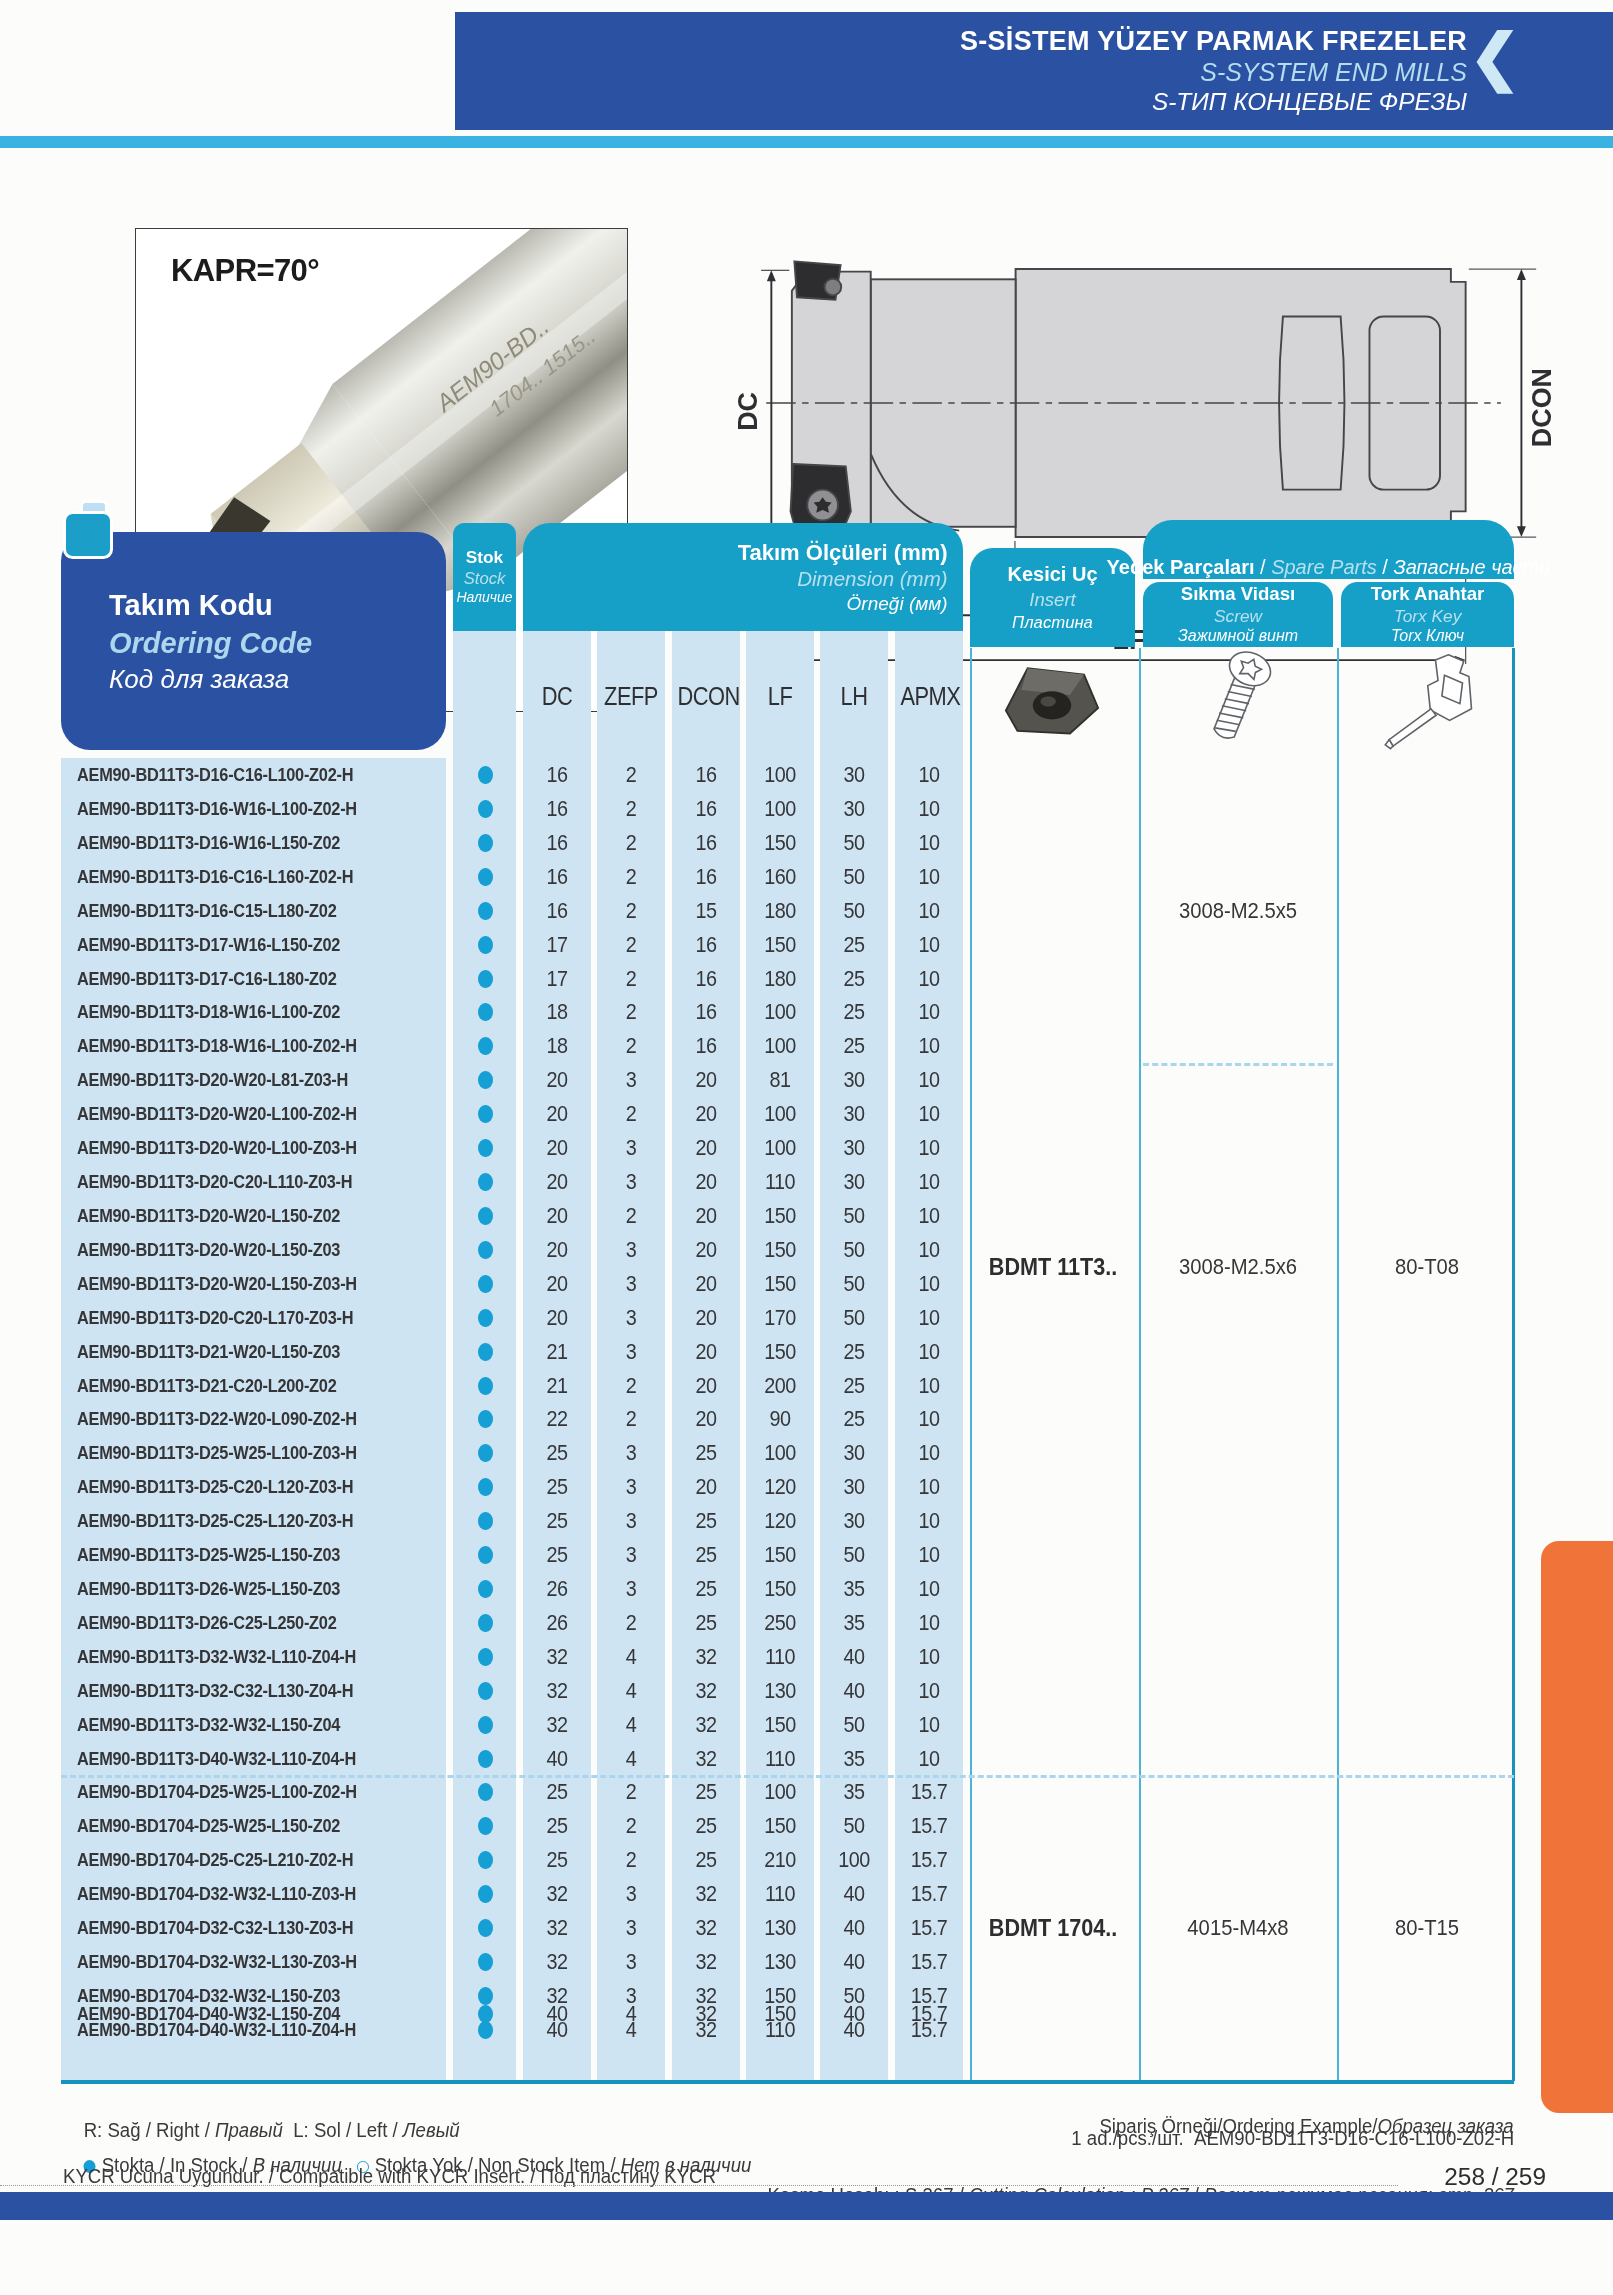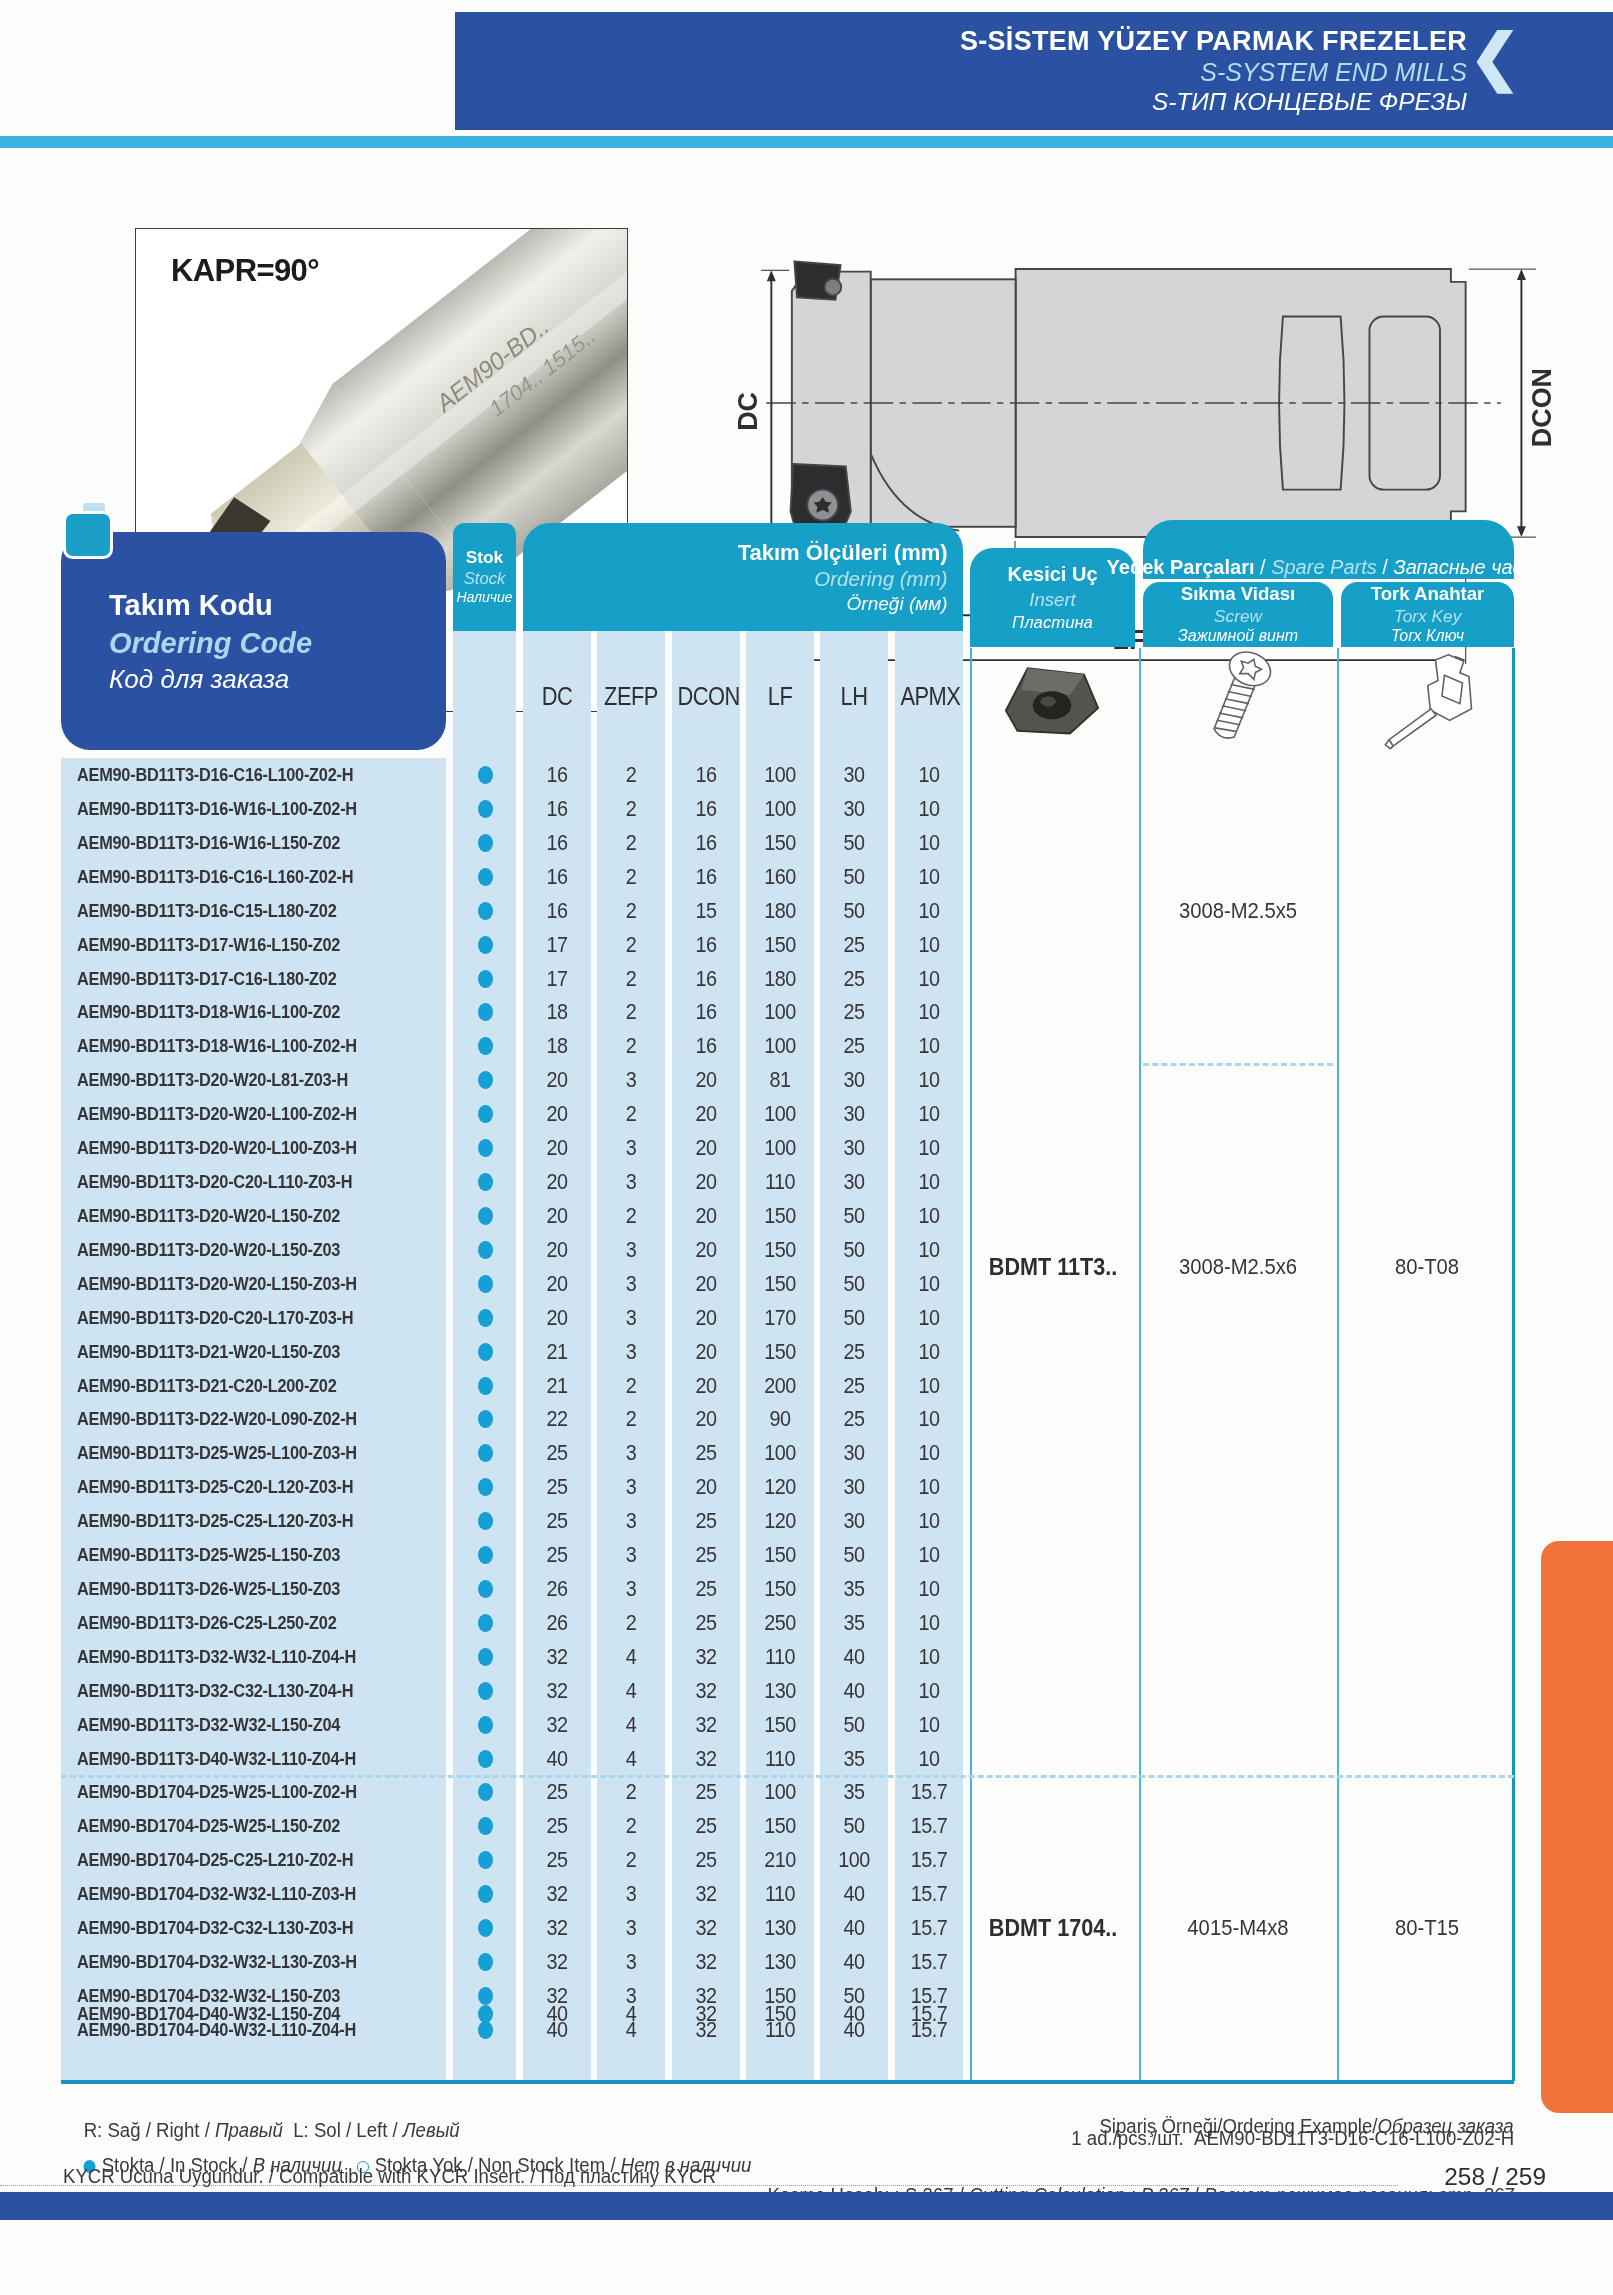--- a/index.html
+++ b/index.html
@@ -126,21 +126,21 @@
         <path d="M-262 -128 L-190 -150 L-168 -86 L-240 -68 Z" fill="#3a372f"></path>
         <path d="M-255 55 L-135 80 L-118 170 L-190 210 L-272 150 Z" fill="#35322c" stroke="#23211c" stroke-width="4"></path>
         <path d="M-255 55 L-135 80 L-150 120 L-250 100 Z" fill="#4a463c"></path>
         <circle cx="-185" cy="140" r="32" fill="#c9c7bd" stroke="#55524a" stroke-width="4"></circle>
         <path d="M-185 122 l7 10 12 2 -8 9 2 13 -13 -6 -13 6 2 -13 -8 -9 12 -2 z" fill="#2d2b26"></path>
         <rect x="-285" y="-50" width="1300" height="34" fill="#ffffff" opacity=".35"></rect>
         <text x="150" y="-52" font-size="38" fill="#8f8b7a" font-style="italic">AEM90-BD..</text>
         <text x="210" y="4" font-size="34" fill="#9a9687" font-style="italic">1704.. 1515..</text>
       </g>
     </svg>
-    <div class="abs kapr">KAPR=90°</div>
+    <div class="abs kapr">KAPR=70°</div>
   </div>
 
   <svg class="abs diagram" viewBox="0 0 1290 720">
     <g stroke="#46464a" stroke-width="3" fill="#d5d5d7">
       <path d="M433 84 L1112 84 L1112 104 L1135 104 L1135 462 L1112 462 L1112 502 L433 502 Z"></path>
       <rect x="207" y="100" width="226" height="386"></rect>
       <path d="M850 158 Q838 293 850 428 L940 428 Q952 293 940 158 Z"></path>
       <rect x="985" y="158" width="110" height="270" rx="22"></rect>
       <path d="M84 118 L106 88 L207 88 L207 498 L104 498 L84 466 Z"></path>
       <path d="M207 372 Q252 480 345 492" fill="none"></path>
@@ -203,21 +203,21 @@
     <span class="l2">Ordering Code</span>
     <span class="l3">Код для заказа</span>
   </div>
   <div class="abs teal hdr-stok">
     <span class="l1">Stok</span>
     <span class="l2">Stock</span>
     <span class="l3">Наличие</span>
   </div>
   <div class="abs teal hdr-dim">
     <span class="l1">Takım Ölçüleri (mm)</span>
-    <span class="l2">Ordering (mm)</span>
+    <span class="l2">Dimension (mm)</span>
     <span class="l3">Örneği (мм)</span>
   </div>
   <div class="abs teal hdr-insert">
     <span class="l1">Kesici Uç</span>
     <span class="l2">Insert</span>
     <span class="l3">Пластина</span>
   </div>
   <div class="abs teal hdr-spare">
     <span class="b">Yedek Parçaları</span><span> / </span><span class="i1">Spare Parts</span><span> / </span><span class="i2">Запасные части</span>
   </div>

